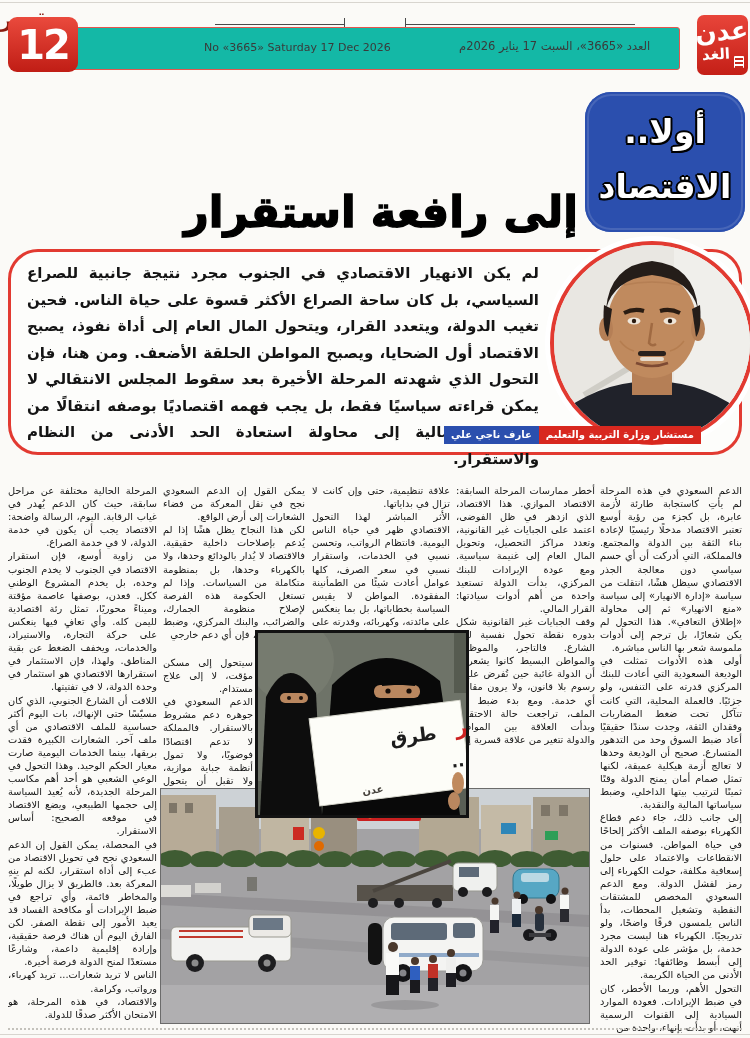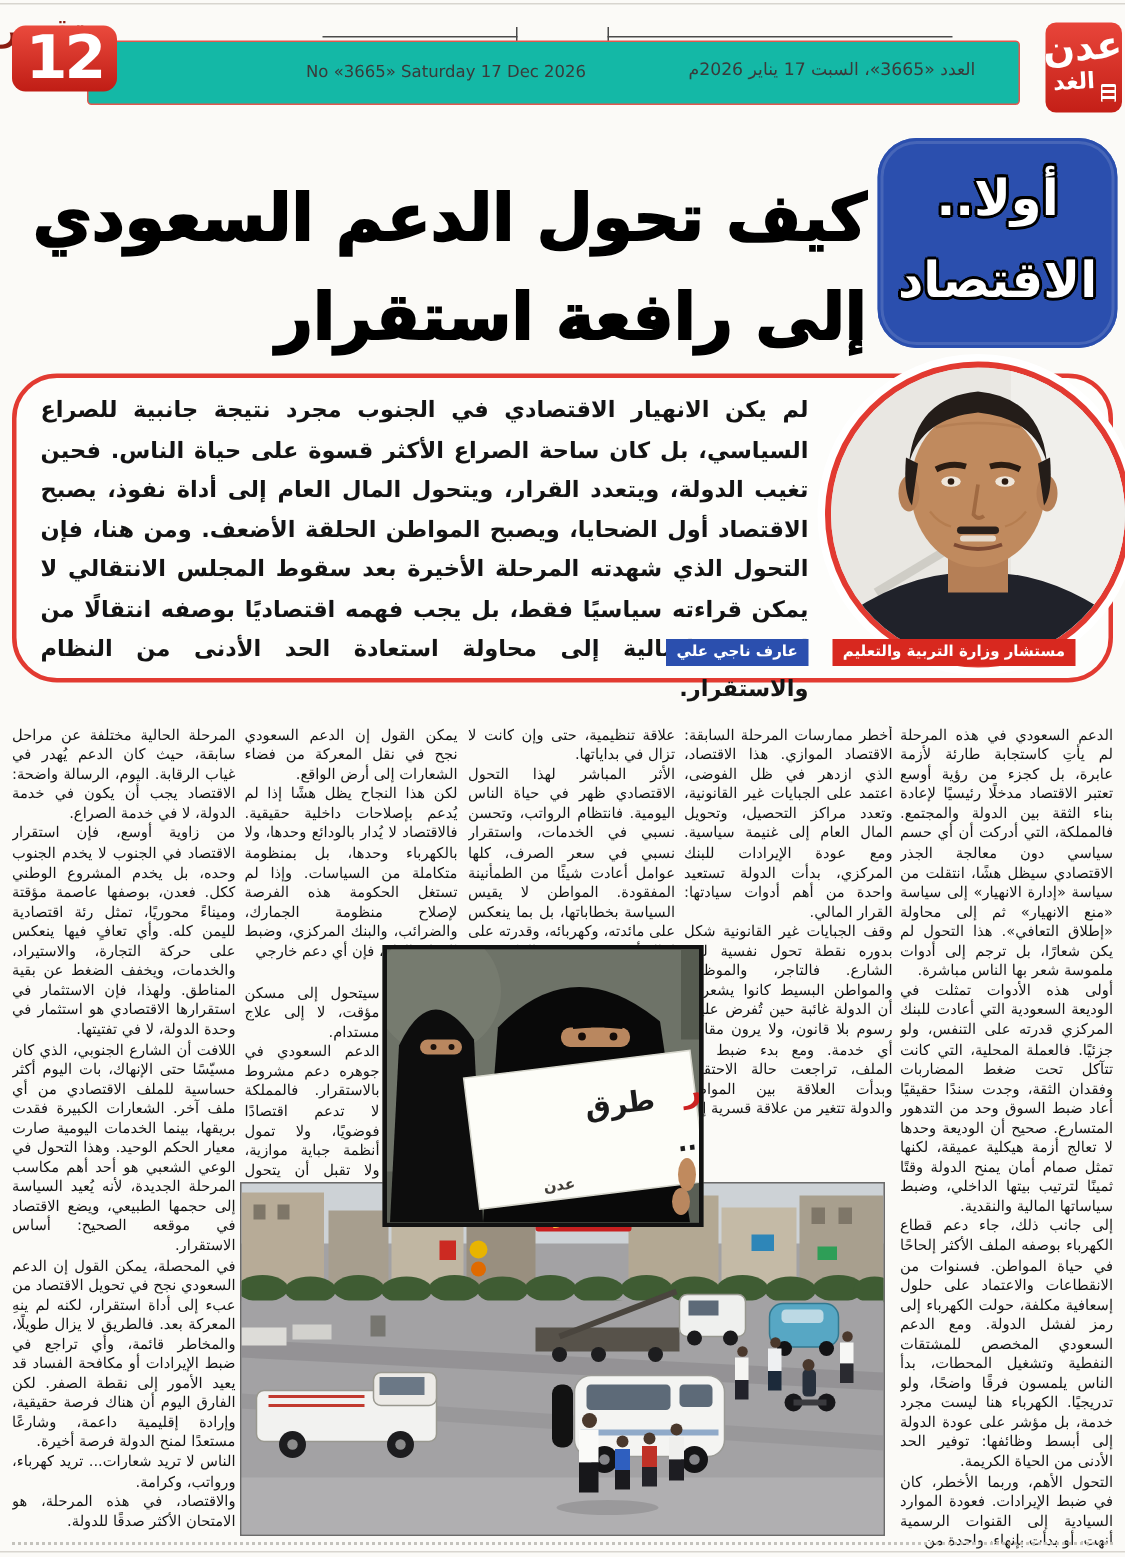--- a/index.html
+++ b/index.html
@@ -4,21 +4,21 @@
 <style>
   html,body{margin:0;padding:0;background:#eceae6;}
   .page{position:relative;width:750px;height:1038px;background:#fbfaf7;overflow:hidden;
         font-family:"DejaVu Sans","Liberation Sans",sans-serif;}
   .page::before{content:"";position:absolute;left:0;top:2px;width:100%;height:1px;background:#d8d5cf;}
   .page::after{content:"";position:absolute;left:0;top:1034px;width:100%;height:1px;background:#d8d5cf;}
 
   
   .header-bar{position:absolute;left:58px;top:27px;width:620px;height:41px;background:#14b8a6;
               border:1px solid #e4564e;border-radius:3px;}
-  .pagenum-box{position:absolute;left:8px;top:17px;width:70px;height:44px;border-radius:9px;
+  .pagenum-box{position:absolute;left:8px;top:17px;width:70px;height:55px;border-radius:9px;
                background:linear-gradient(#ea4a3d,#c01d15);display:flex;align-items:center;justify-content:center;}
   .pagenum-box span{color:#fff;font-size:40px;font-weight:bold;letter-spacing:-2px;}
   .date-en{position:absolute;left:145px;top:13px;font-size:11px;color:#3a3a3a;}
   .date-ar{position:absolute;left:400px;top:11px;font-size:11.5px;color:#3a3a3a;direction:rtl;}
   .section-wrap{position:absolute;left:0;top:8px;width:750px;height:30px;text-align:left;}
   .section-label{display:inline-block;font-size:21px;font-weight:bold;color:#8a1c11;direction:rtl;}
   .rule{position:absolute;top:24px;height:1px;background:#4a4a4a;}
   .rule.l{left:215px;width:130px;}
   .rule.r{left:405px;width:230px;}
   .rule .tick{position:absolute;top:-6px;width:1px;height:13px;background:#4a4a4a;}
@@ -41,21 +41,21 @@
   .eco-badge div:first-child{margin-top:12px;}
 
   
   .intro-box{position:absolute;left:8px;top:249px;width:728px;height:200px;border:3px solid #e23a31;
              border-radius:30px;background:#fdfdfb;}
   .intro-text{position:absolute;right:200px;left:16px;top:8px;margin:0;direction:rtl;text-align:justify;
               font-size:15px;font-weight:bold;line-height:26.5px;color:#141414;}
   .author-photo{position:absolute;left:550px;top:241px;width:196px;height:196px;border-radius:50%;
                 border:4px solid #e23a31;box-shadow:0 0 0 5px #fff;overflow:hidden;background:#e9e7e2;z-index:4;}
   .author-badge{position:absolute;left:444px;top:426px;height:18px;display:flex;direction:ltr;z-index:5;
-                font-size:10px;font-weight:bold;color:#fff;line-height:18px;white-space:nowrap;gap:16px;}
+                font-size:10px;font-weight:bold;color:#fff;line-height:18px;white-space:nowrap;}
   .author-badge .an{background:#2b4fae;padding:0 7px;direction:rtl;}
   .author-badge .at{background:#d8281f;padding:0 7px;direction:rtl;text-align:right;}
 
   
   .col{position:absolute;top:460px;direction:rtl;text-align:justify;color:#151515;
        font-size:9.8px;font-weight:normal;line-height:13.1px;white-space:pre-line;overflow:hidden;margin-top:24px;}
   .c1{left:600px;width:142px;height:556px;}
   .c2{left:456px;width:139px;height:322px;}
   .c3{left:312px;width:138px;height:170px;}
   .c4{left:163px;width:142px;height:170px;}
@@ -96,21 +96,21 @@
   <div class="logo-box">
     <div class="logo-top">عدن</div>
     <div class="logo-bottom">الغد</div>
     <span class="logo-chip">
         <i></i>
         <i></i>
         <i></i>
       </span>
   </div>
 
-  <h1 class="headline"><span>كيف تحول الدعم السعودي</span><br><span>إلى رافعة استقرار حقيقي؟</span></h1>
+  <h1 class="headline"><br><span>إلى رافعة استقرار حقيقي؟</span></h1>
 
   <div class="eco-badge">
     <div>أولا..</div>
     <div>الاقتصاد</div>
   </div>
 
   <div class="intro-box">
     <p class="intro-text">لم يكن الانهيار الاقتصادي في الجنوب مجرد نتيجة جانبية للصراع السياسي، بل كان ساحة الصراع الأكثر قسوة على حياة الناس. فحين تغيب الدولة، ويتعدد القرار، ويتحول المال العام إلى أداة نفوذ، يصبح الاقتصاد أول الضحايا، ويصبح المواطن الحلقة الأضعف. ومن هنا، فإن التحول الذي شهدته المرحلة الأخيرة بعد سقوط المجلس الانتقالي لا يمكن قراءته سياسيًا فقط، بل يجب فهمه اقتصاديًا بوصفه انتقالًا من الفوضى المالية إلى محاولة استعادة الحد الأدنى من النظام والاستقرار.</p>
   </div>
 

